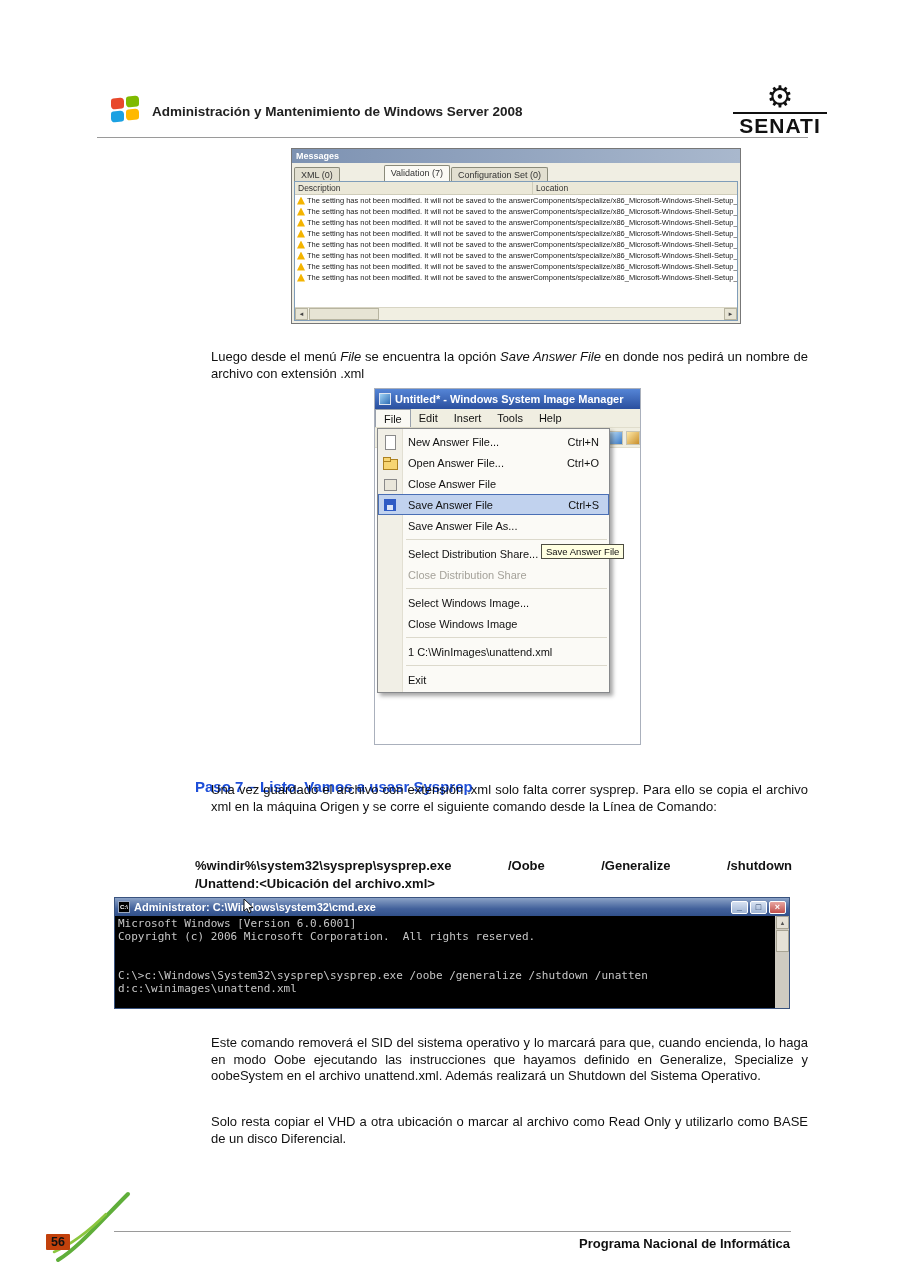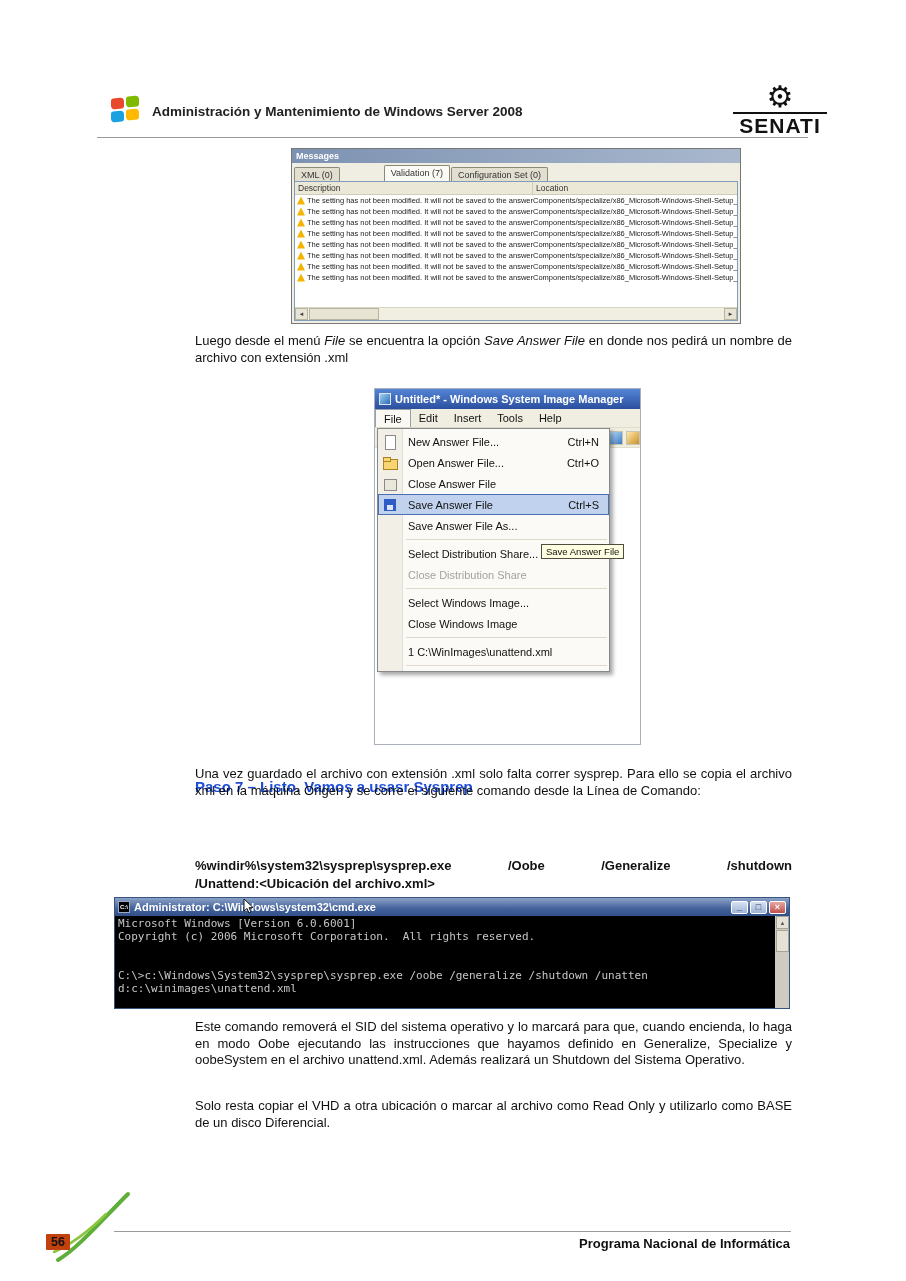--- a/index.html
+++ b/index.html
@@ -38,21 +38,21 @@
   .msg-desc { width:226px; overflow:hidden; }
   .msg-loc  { flex:1; overflow:hidden; }
   .mw-scroll { position:absolute; left:0; right:0; bottom:0; height:13px; background:#f1efe2;
                border-top:1px solid #d8d5c4; display:flex; align-items:center; }
   .sb-btn { width:13px; height:12px; background:#e7e4d4; border:1px solid #b7b4a0; font-size:6px;
             text-align:center; line-height:11px; color:#444; }
   .sb-thumb { width:70px; height:12px; background:#e7e4d4; border:1px solid #b7b4a0; margin-left:1px; }
   .sb-right { margin-left:auto; }
 
   
-  .para { position:absolute; left:195px; width:597px; margin:0; font-size:13px; line-height:16.6px;
+  .para { position:absolute; left:195px; width:597px; margin:16px; font-size:13px; line-height:16.6px;
           text-align:justify; color:#111; }
   .para i { font-style:italic; }
   .p-intro   { top:333px; }
   .p-sysprep { top:766px; }
   .p-explain { top:1019px; }
   .p-final   { top:1098px; }
   .section-heading { position:absolute; left:195px; top:778px; margin:0; font-size:15px; font-weight:bold; color:#1d4ed8; }
   .command { position:absolute; left:195px; top:857px; width:597px; font-weight:bold; font-size:13px;
              line-height:17.5px; color:#111; }
   .cmd-l1 { display:flex; justify-content:space-between; }
@@ -262,20 +262,25 @@
           <span class="mi-label">Close Windows Image</span>
           <span class="mi-short"></span>
         </div>
         <div class="menu-sep"></div>
         <div class="menu-item">
           <span class="mi-icon"></span>
           <span class="mi-label">1 C:\WinImages\unattend.xml</span>
           <span class="mi-short"></span>
         </div>
         <div class="menu-sep"></div>
+        <div class="menu-item">
+          <span class="mi-icon"></span>
+          <span class="mi-label">Exit</span>
+          <span class="mi-short"></span>
+        </div>
       </div>
     <div class="tooltip">Save Answer File</div>
   </div>
 
   <h2 class="section-heading">Paso 7 – Listo. Vamos a usasr Sysprep</h2>
   <p class="para p-sysprep">Una vez guardado el archivo con extensión .xml solo falta correr sysprep. Para ello se copia el archivo xml en la máquina Origen y se corre el siguiente comando desde la Línea de Comando:</p>
   <div class="command">
     <div class="cmd-l1">
         <span>%windir%\system32\sysprep\sysprep.exe</span>
         <span>/Oobe</span>

